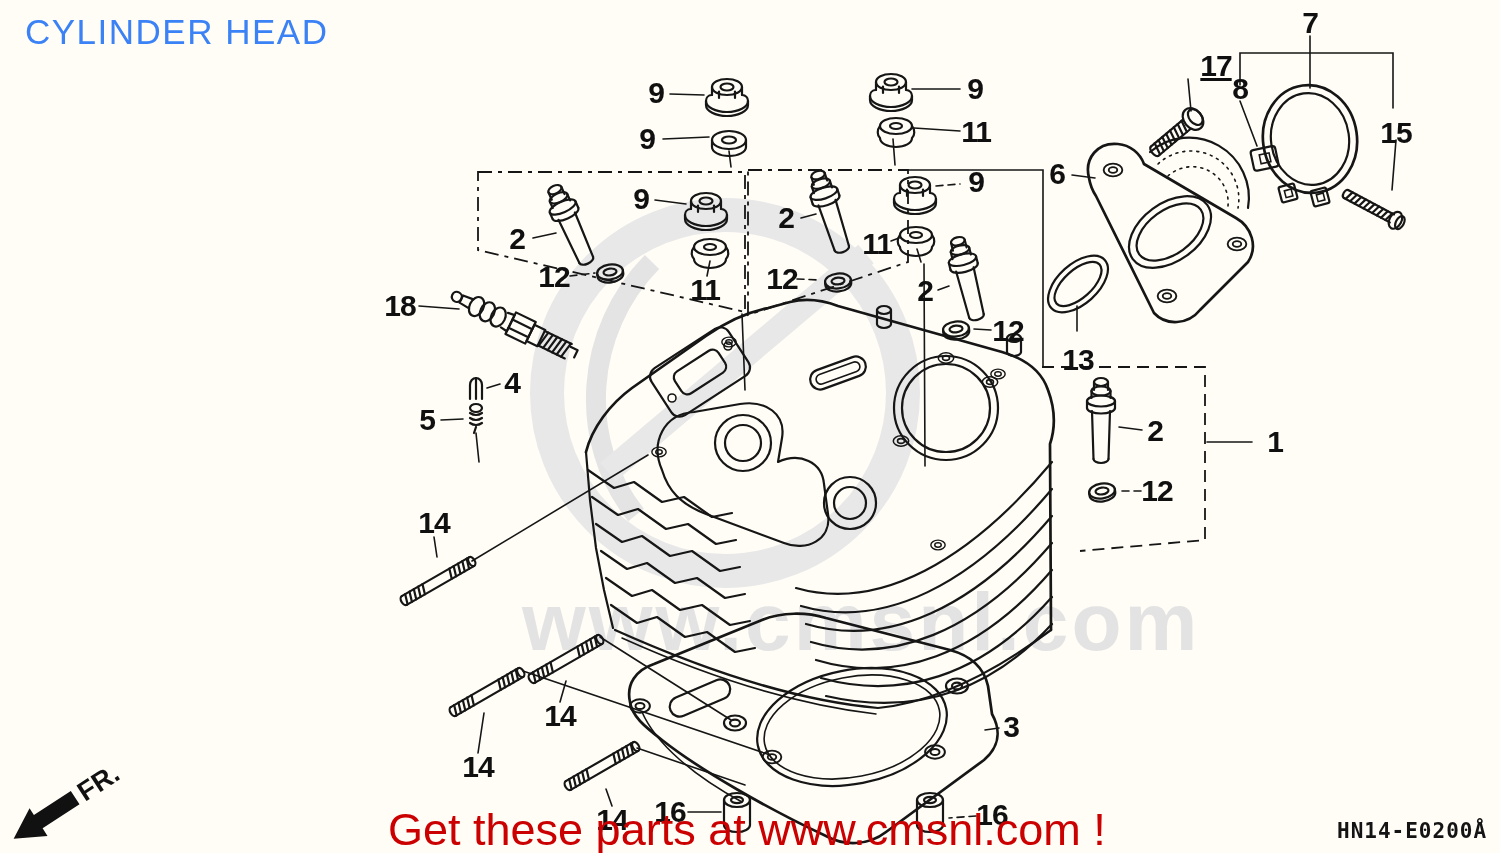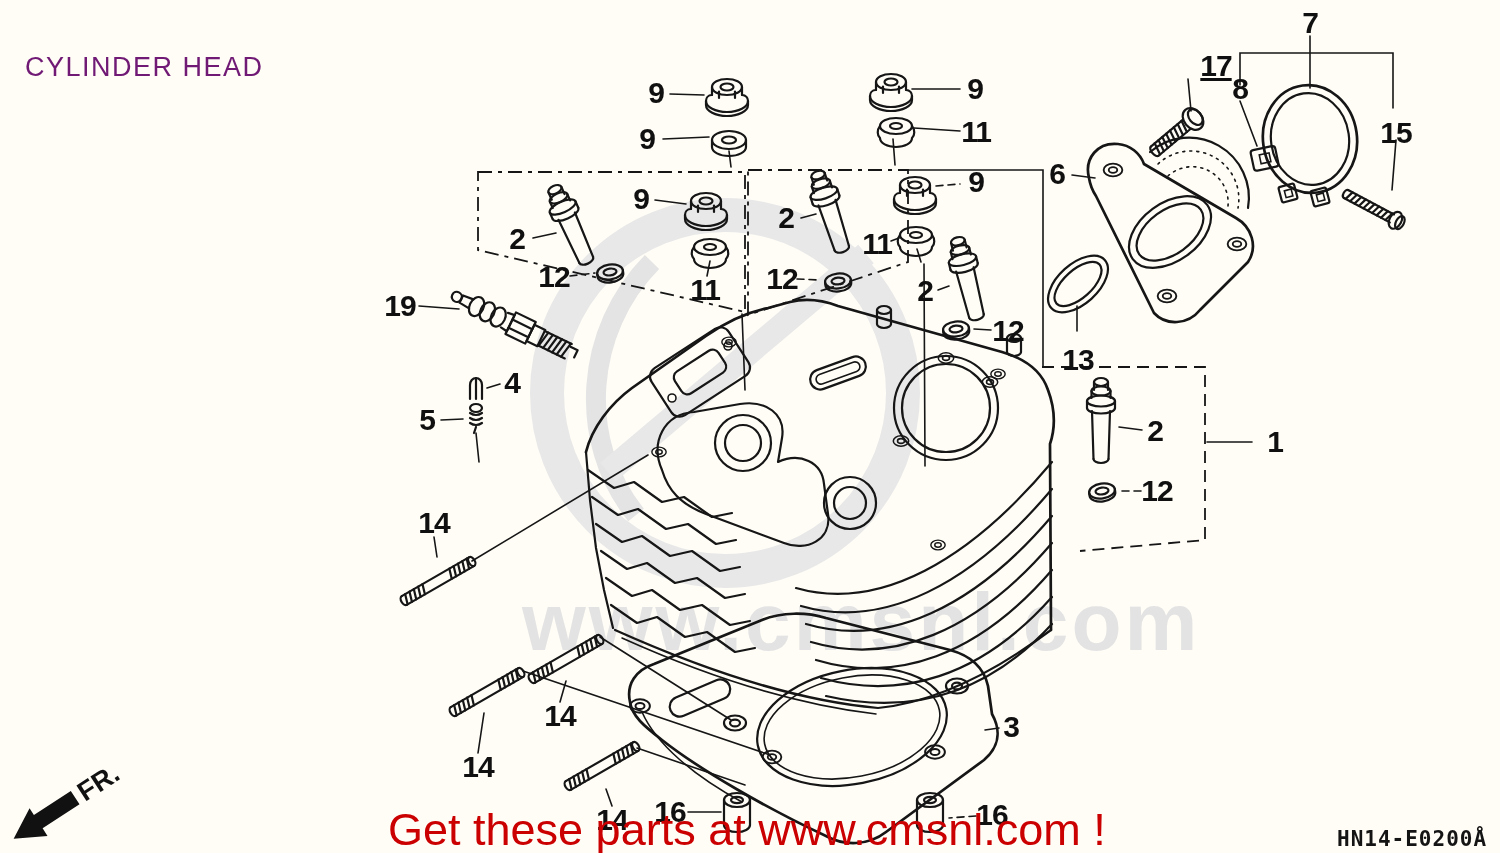--- a/index.html
+++ b/index.html
@@ -1,27 +1,27 @@
 <!DOCTYPE html>
 <html><head>
 <meta charset="utf-8">
 <style>
   html,body{margin:0;padding:0;background:#fffdf6;}
   .page{position:relative;width:1500px;height:853px;background:#fffdf6;overflow:hidden;
         font-family:"Liberation Sans",sans-serif;}
-  .page-title{position:absolute;left:25px;top:12px;font-size:27px;color:#701a75;
-        letter-spacing:1.5px;white-space:nowrap;margin-top:40px;}
+  .page-title{position:absolute;left:25px;top:12px;font-size:35px;color:#3b82f6;
+        letter-spacing:1.5px;white-space:nowrap;}
   .art{position:absolute;left:0;top:0;width:1500px;height:853px;}
   .callout-layer{position:absolute;left:0;top:0;width:1500px;height:853px;pointer-events:none;}
   .callout{position:absolute;transform:translate(-50%,-50%);font-weight:700;font-size:30px;
         color:#101010;letter-spacing:-1px;line-height:1;white-space:nowrap;}
   .footer-promo{position:absolute;left:388px;top:804px;font-size:45px;color:#cb0000;
         white-space:nowrap;letter-spacing:0px;}
   .diagram-code{position:absolute;left:1337px;top:819px;font-family:"DejaVu Sans Mono",monospace;
-        font-weight:700;font-size:21px;color:#141414;letter-spacing:1px;white-space:nowrap;margin-top:8px;}
+        font-weight:700;font-size:21px;color:#141414;letter-spacing:1px;white-space:nowrap;}
   
   .st{stroke:#161616;fill:none;stroke-width:2.2;stroke-linecap:round;stroke-linejoin:round;}
   .thick{stroke-width:2.7;}
   .thin{stroke:#161616;fill:none;stroke-width:1.6;stroke-linecap:round;}
   .dash{stroke-dasharray:7,5;}
   .boxdash{stroke:#161616;fill:none;stroke-width:1.8;stroke-dasharray:14,6,4,6;}
   .boxdash2{stroke:#161616;fill:none;stroke-width:1.8;stroke-dasharray:12,7;}
 </style>
 </head>
 <body>
@@ -390,18 +390,18 @@
       <span class="callout" style="left: 1157px; top: 491px;">12</span>
       <span class="callout" style="left: 1078px; top: 360px;">13</span>
       <span class="callout" style="left: 434px; top: 523px;">14</span>
       <span class="callout" style="left: 560px; top: 716px;">14</span>
       <span class="callout" style="left: 478px; top: 767px;">14</span>
       <span class="callout" style="left: 612px; top: 820px;">14</span>
       <span class="callout" style="left: 1396px; top: 125px; margin-top: 8px;">15</span>
       <span class="callout" style="left: 670px; top: 812px;">16</span>
       <span class="callout" style="left: 992px; top: 815px;">16</span>
       <span class="callout" style="left: 1216px; top: 66px; text-decoration: underline;">17</span>
-      <span class="callout" style="left: 400px; top: 306px;">19</span>
+      <span class="callout" style="left: 400px; top: 306px;">18</span>
     </div>
 
   <div class="footer-promo">Get these parts at www.cmsnl.com !</div>
   <div class="diagram-code">HN14-E0200Å</div>
 </div>
 
 </body></html>

